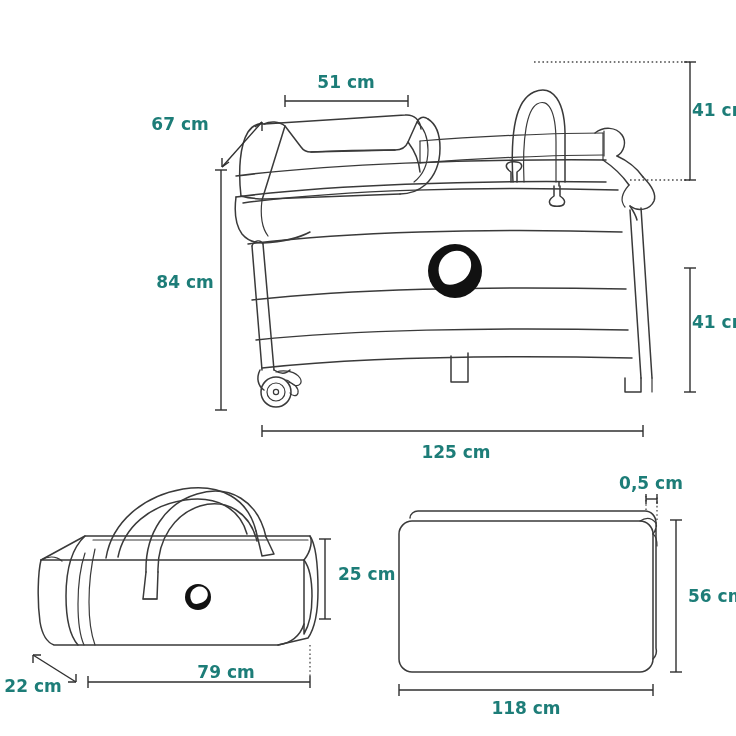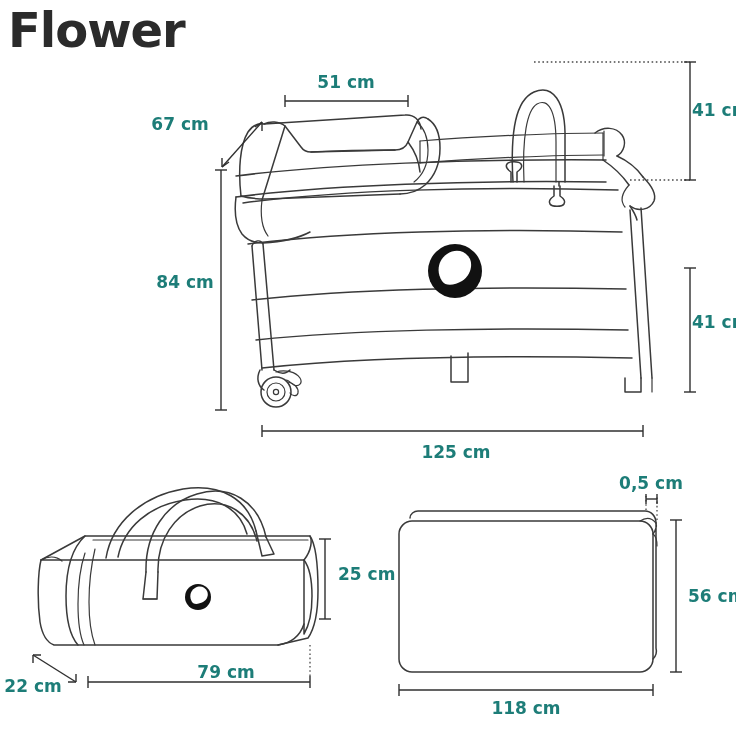--- a/index.html
+++ b/index.html
@@ -34,21 +34,20 @@
   .dimline{fill:none;stroke:#2f2f2f;stroke-width:1.4;stroke-linecap:butt;}
   .dotted{fill:none;stroke:#4a4a4a;stroke-width:1.3;stroke-dasharray:1.6 2.6;stroke-linecap:butt;}
   .ring-outer{fill:#111111;}
   .ring-inner{fill:#ffffff;}
 </style>
 </head>
 <body>
 
 <div id="stage">
 
-  <div id="title">Flower</div>
 
   <svg viewBox="0 0 736 736" xmlns="http://www.w3.org/2000/svg">
 
     <g>
 
       <g>
 
         <path class="line" d="M236,197 C330,185 470,180 606,182"></path>
         <path class="line" d="M236,176 C330,164 470,159 606,160"></path>
 

